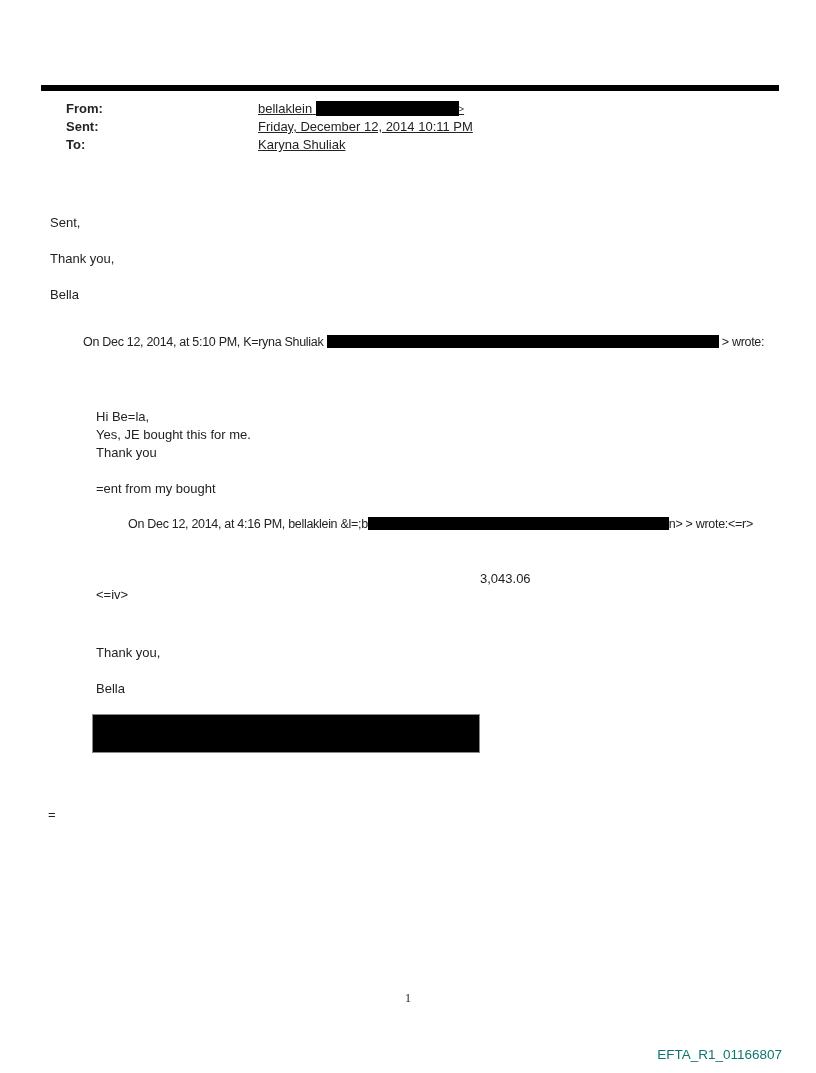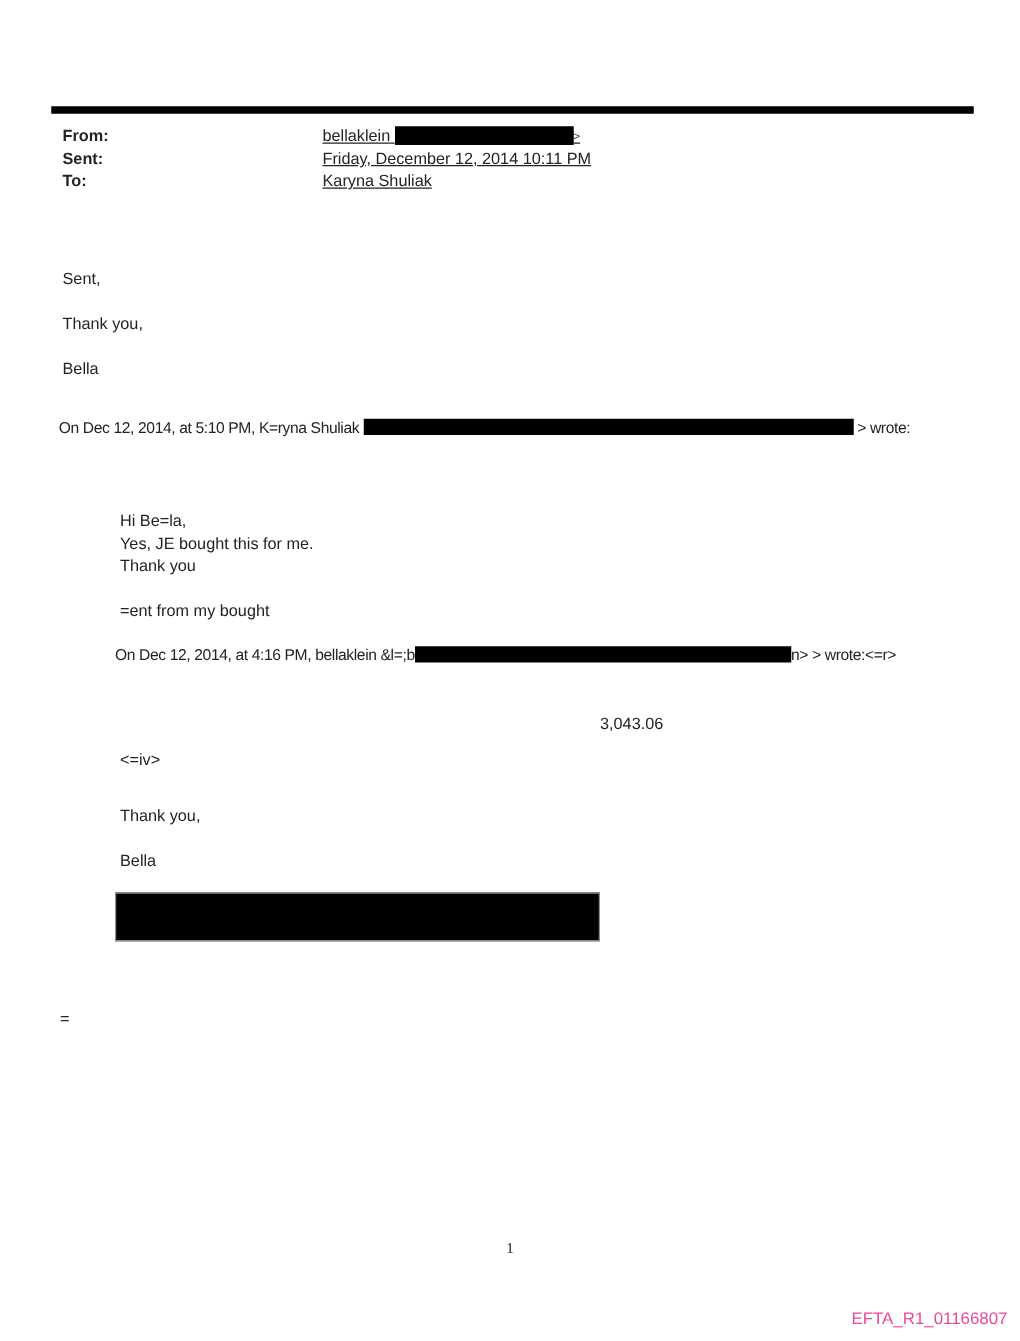--- a/index.html
+++ b/index.html
@@ -15,55 +15,55 @@
     overflow: hidden;
   }
   .abs { position: absolute; white-space: nowrap; }
   .top-rule {
     position: absolute;
     left: 41px; top: 85px;
     width: 738px; height: 6px;
     background: #000;
   }
   .hdr-row { position: absolute; left: 50px; width: 730px; height: 18px; }
-  .hdr-label { position: absolute; left: 0; font-weight: bold; }
+  .hdr-label { position: absolute; left: 16px; font-weight: bold; }
   .hdr-value { position: absolute; left: 208px; text-decoration: underline; }
   .redact {
     display: inline-block;
     background: #000;
     height: 13px;
     vertical-align: -2px;
   }
   .redact.hdr { width: 143px; height: 15px; vertical-align: -3px; }
   .redact.r1 { width: 392px; }
   .redact.r2 { width: 301px; }
   .remnant { font-size: 9px; vertical-align: 1px; }
-  .attrib { font-size: 12.5px; letter-spacing: -0.3px; }
+  .attrib { font-size: 12.5px; letter-spacing: -0.3px; margin-left: 36px; }
   .redact-block {
     position: absolute;
     left: 92px; top: 714px;
     width: 388px; height: 39px;
     background: #000;
     border: 1px solid #8a8a8a;
     box-sizing: border-box;
   }
   .txn-amount { position: absolute; left: 334px; }
   .page-number {
     position: absolute;
     left: 0; top: 991px;
     width: 816px;
     text-align: center;
     font-family: "Liberation Serif", serif;
     font-size: 12px;
   }
   .bates {
     position: absolute;
-    right: 10px; top: 1047px;
+    right: 34px; top: 1047px;
     font-size: 13.5px;
-    color: #ec4899;
+    color: #0f766e;
   }
 </style>
 </head>
 <body>
 
 <div class="page">
 
   <div class="top-rule"></div>
 
   <div class="hdr-row" style="top:101px">
@@ -89,21 +89,21 @@
   <div class="abs" style="left:96px; top:427px">Yes, JE bought this for me.</div>
   <div class="abs" style="left:96px; top:445px">Thank you</div>
   <div class="abs" style="left:96px; top:481px">=ent from my bought</div>
 
   <div class="abs attrib" style="left:92px; top:517px"><span>On Dec 12, 2014, at 4:16 PM, bellaklein &amp;l=;b</span><span class="redact r2"></span><span>n&gt; &gt; wrote:&lt;=r&gt;</span></div>
 
   <div class="abs" style="left:146px; top:571px; width:500px">
     <span class="txn-amount">3,043.06</span>
   </div>
 
-  <div class="abs" style="left:96px; top:600px">&lt;=iv&gt;</div>
+  <div class="abs" style="left:96px; top:587px">&lt;=iv&gt;</div>
   <div class="abs" style="left:96px; top:645px">Thank you,</div>
   <div class="abs" style="left:96px; top:681px">Bella</div>
 
   <div class="redact-block"></div>
 
   <div class="abs" style="left:48px; top:807px">=</div>
 
   <div class="page-number">1</div>
   <div class="bates">EFTA_R1_01166807</div>
 

